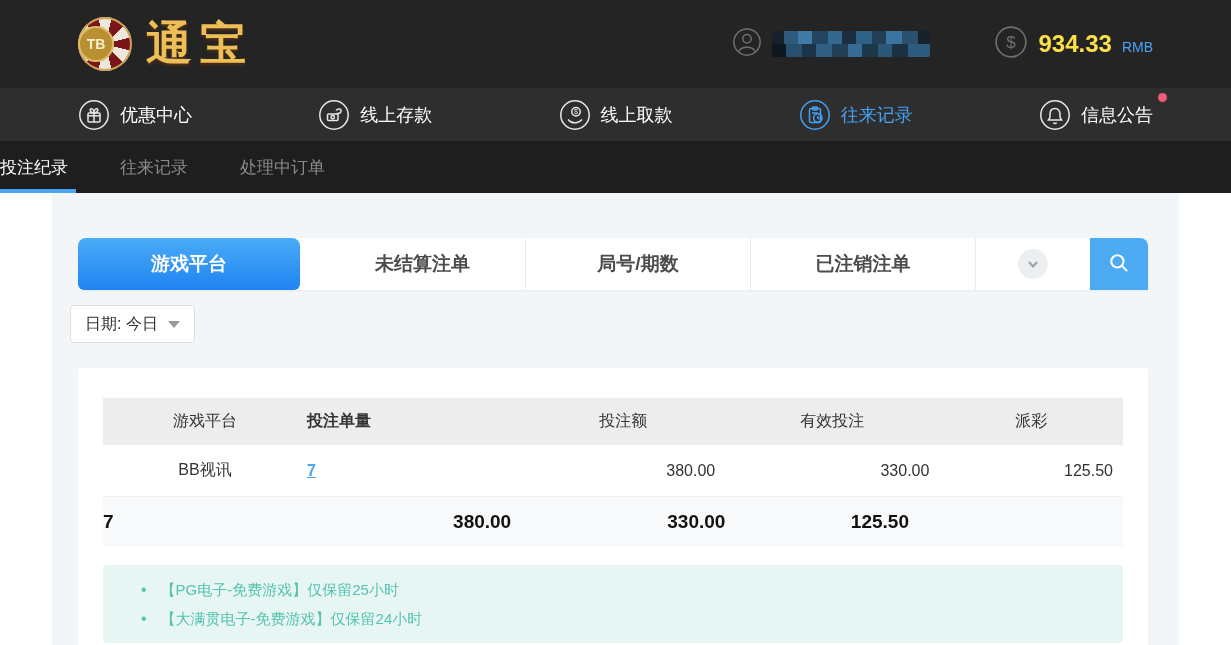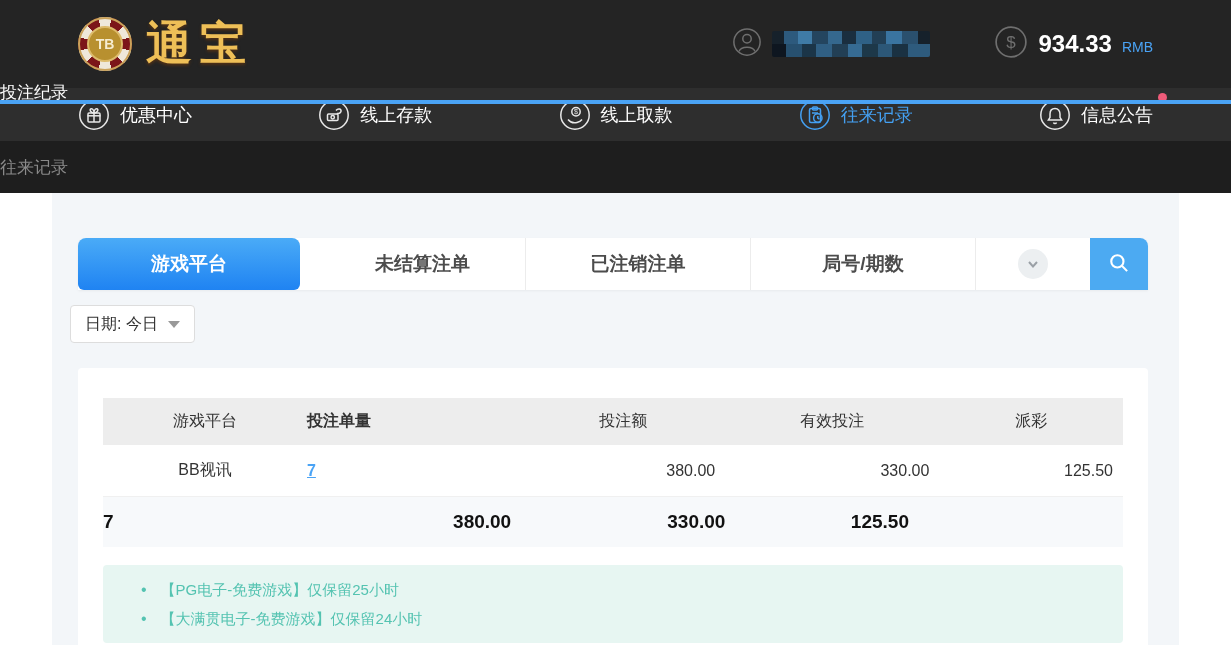--- a/index.html
+++ b/index.html
@@ -4,47 +4,47 @@
 <style>
   html,body{margin:0;padding:0;width:1231px;height:645px;background:#fff;overflow:hidden;
     font-family:"Liberation Sans","DejaVu Sans",sans-serif;}
   *{box-sizing:border-box;}
 
   
   .header{height:88px;background:#242424;display:flex;align-items:center;padding:0 78px;}
   .logo{display:flex;align-items:center;gap:14px;}
   .chip{width:54px;height:54px;border-radius:50%;flex:none;
     background:repeating-conic-gradient(from 15deg,#7c1519 0 30deg,#efe8da 30deg 60deg);
-    display:flex;align-items:center;justify-content:center;box-shadow:inset 0 0 0 2px #caa25a;}
+    display:flex;align-items:center;box-shadow:inset 0 0 0 2px #caa25a;}
   .chip-core{width:36px;height:36px;border-radius:50%;background:#b8902f;border:2px solid #ddbb6b;
     color:#f6ecd0;font-size:14px;font-weight:bold;display:flex;align-items:center;justify-content:center;}
   .brand{font-family:"Liberation Serif","DejaVu Serif",serif;font-size:46px;font-weight:bold;
     color:#eebf57;letter-spacing:8px;text-shadow:0 2px 3px rgba(120,60,10,.55);line-height:1;}
   .header-right{margin-left:auto;display:flex;align-items:center;gap:64px;}
   .userbox{display:flex;align-items:center;gap:10px;}
   .avatar-svg{color:#6f6f6f;}
   .redacted{width:158px;height:26px;border-radius:2px;
     background-image:
       linear-gradient(90deg,#16212b 0 12px,#2d5a7d 12px 26px,#3f7ba6 26px 40px,#24455f 40px 56px,#35688e 56px 70px,#1a2e3f 70px 84px,#2f6186 84px 100px,#223f55 100px 114px,#3a74a0 114px 130px,#2a506e 130px 146px,#16212b 146px 158px),
       linear-gradient(90deg,#0e1620 0 14px,#27506f 14px 30px,#1b3548 30px 44px,#305f83 44px 60px,#223f55 60px 76px,#366b93 76px 90px,#1d3849 90px 106px,#2c5777 106px 120px,#1a3142 120px 136px,#2e5b7d 136px 158px);
     background-size:100% 50%;background-repeat:no-repeat;background-position:top,bottom;}
   .balancebox{display:flex;align-items:center;gap:10px;}
-  .bal-amount{color:#ffffff;font-size:24px;font-weight:600;}
+  .bal-amount{color:#fde047;font-size:24px;font-weight:600;}
   .bal-cur{color:#4aa3f5;font-size:14px;margin-top:6px;}
 
   
   .nav{height:53px;background:#2e2e2e;display:flex;align-items:center;justify-content:space-between;padding:0 78px;}
   .nav-item{display:flex;align-items:center;gap:10px;color:#fff;font-size:18px;cursor:pointer;position:relative;}
   .nav-item .nicon{color:#e8e8e8;display:flex;}
   .nav-item.active{color:#44a0f2;}
   .nav-item.active .nicon{color:#44a0f2;}
   .badge-dot{position:absolute;right:-14px;top:-6px;width:9px;height:9px;border-radius:50%;background:#ef5b79;}
 
   
-  .subnav{height:52px;background:#1e1e1e;display:flex;justify-content:center;gap:52px;flex-direction:column;}
+  .subnav{height:52px;background:#1e1e1e;display:flex;gap:52px;}
   .subnav-item{color:#8a8a8a;font-size:17px;display:flex;align-items:center;height:100%;position:relative;cursor:pointer;}
   .subnav-item.active{color:#fff;}
   .subnav-item.active .underline{position:absolute;left:-8px;right:-8px;bottom:0;height:4px;background:#4aa3f5;}
 
   
   .page{position:relative;height:544px;background:#fff;}
   .panel{position:absolute;left:52px;right:52px;top:0;bottom:0;background:#f3f6f9;}
 
   .tabbar{position:absolute;top:45px;left:26px;height:52px;display:flex;background:#fff;
     border-radius:8px 8px 0 0;box-shadow:0 1px 3px rgba(0,0,0,.05);}
@@ -193,24 +193,24 @@
   <div class="panel">
 
     <div class="tabbar">
       <div class="tab active">
         <span>游戏平台</span>
       </div>
       <div class="tab">
         <span>未结算注单</span>
       </div>
       <div class="tab">
+        <span>局号/期数</span>
+      </div>
+      <div class="tab">
         <span>已注销注单</span>
-      </div>
-      <div class="tab">
-        <span>局号/期数</span>
       </div>
       <div class="tab-chevron">
         <span class="chev-circle">
           <svg width="14" height="14" viewBox="0 0 14 14" fill="none" stroke="currentColor" stroke-width="2">
             <polyline points="3,5 7,9.5 11,5"></polyline>
           </svg>
         </span>
       </div>
       <button class="tab-search">
         <span>

